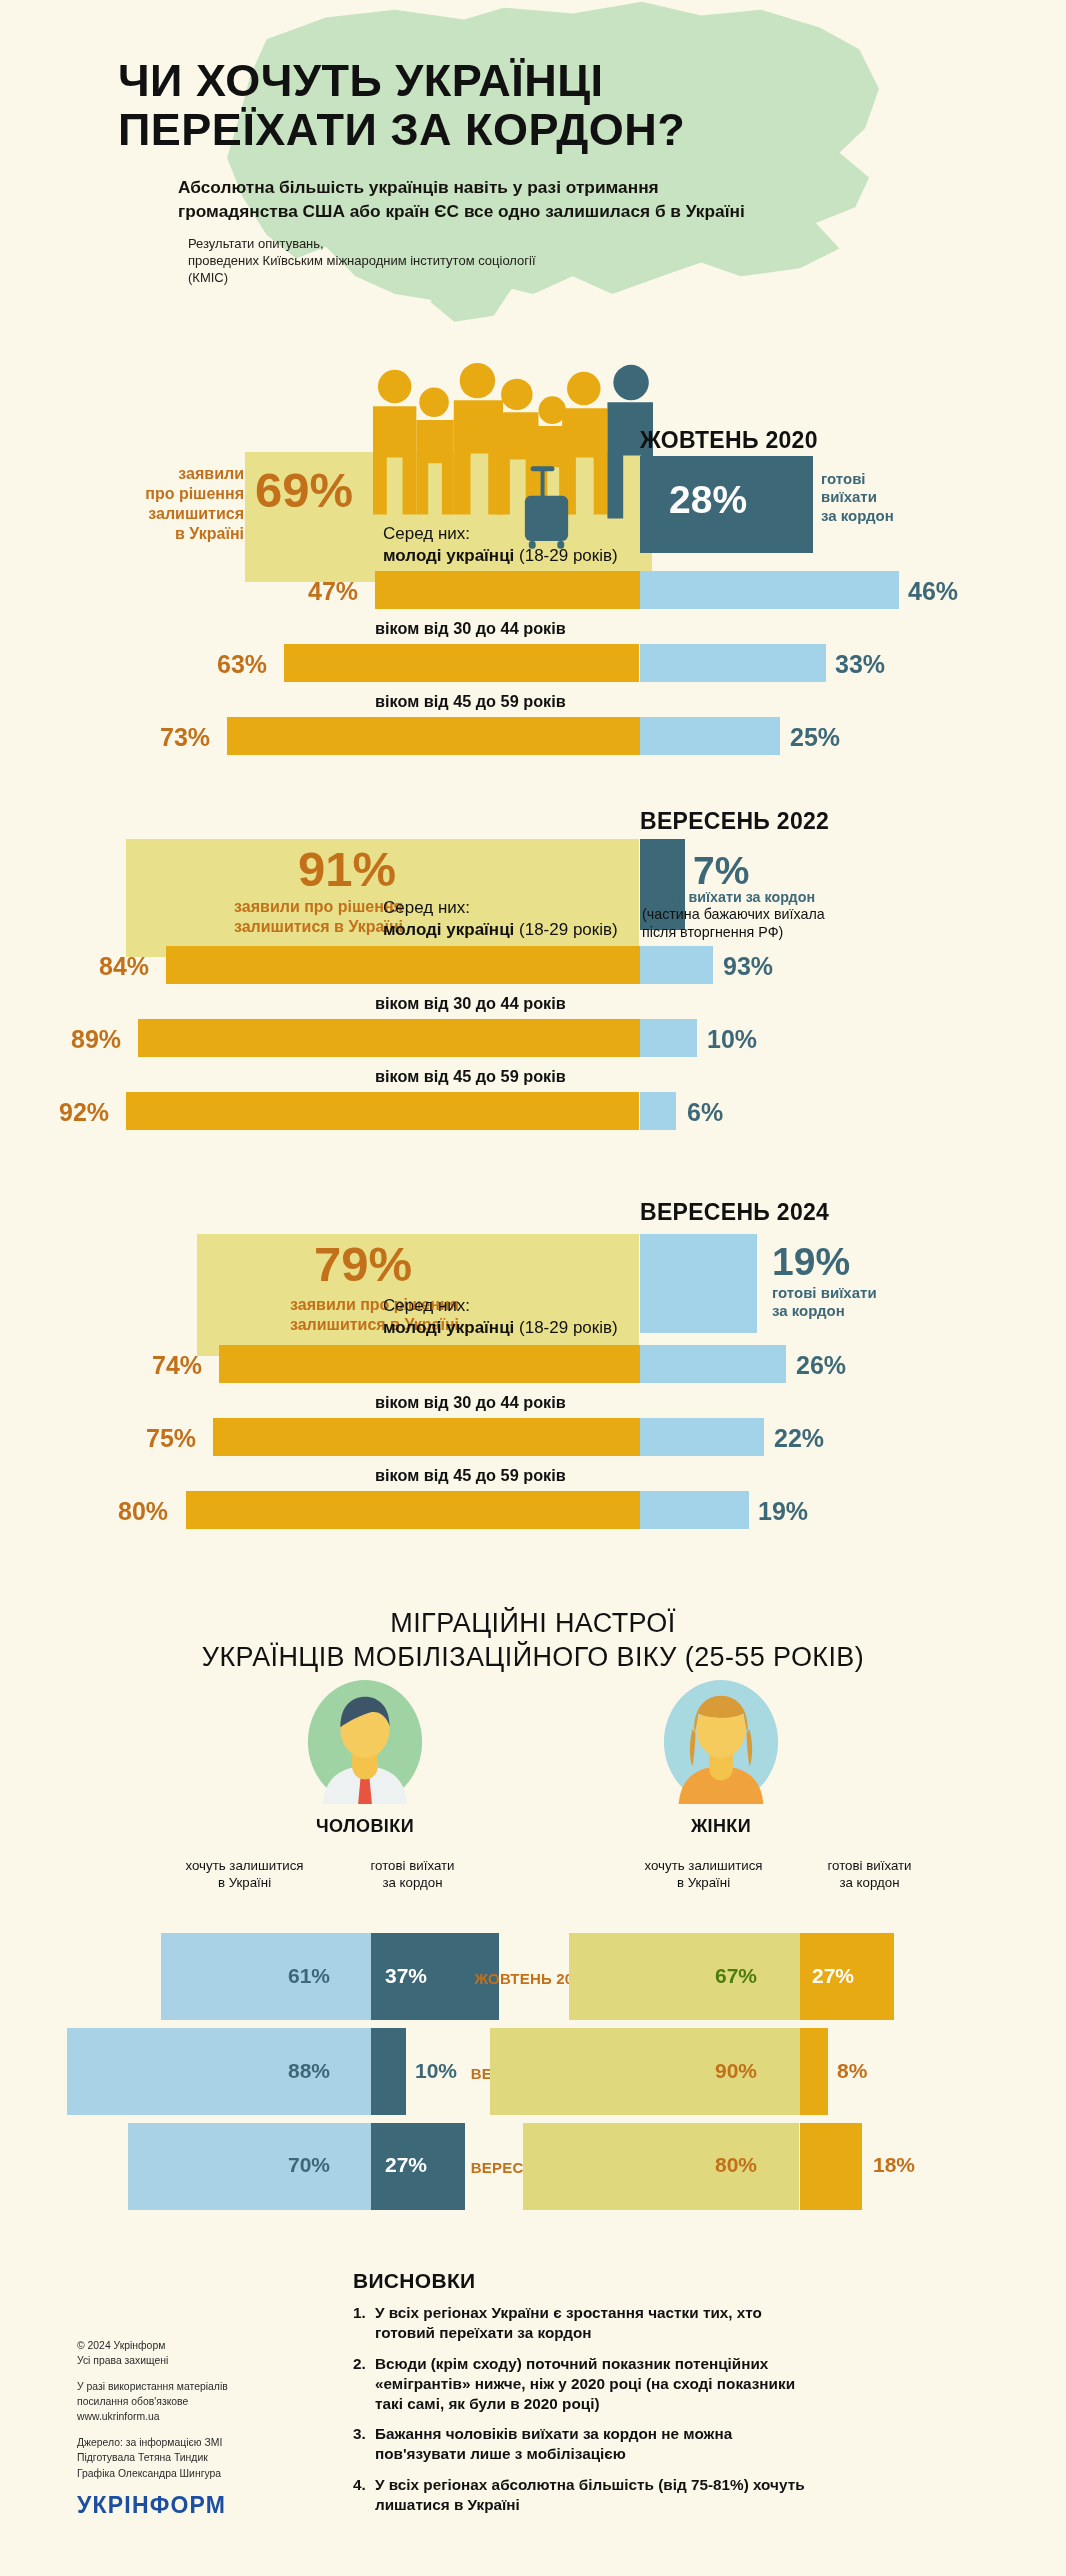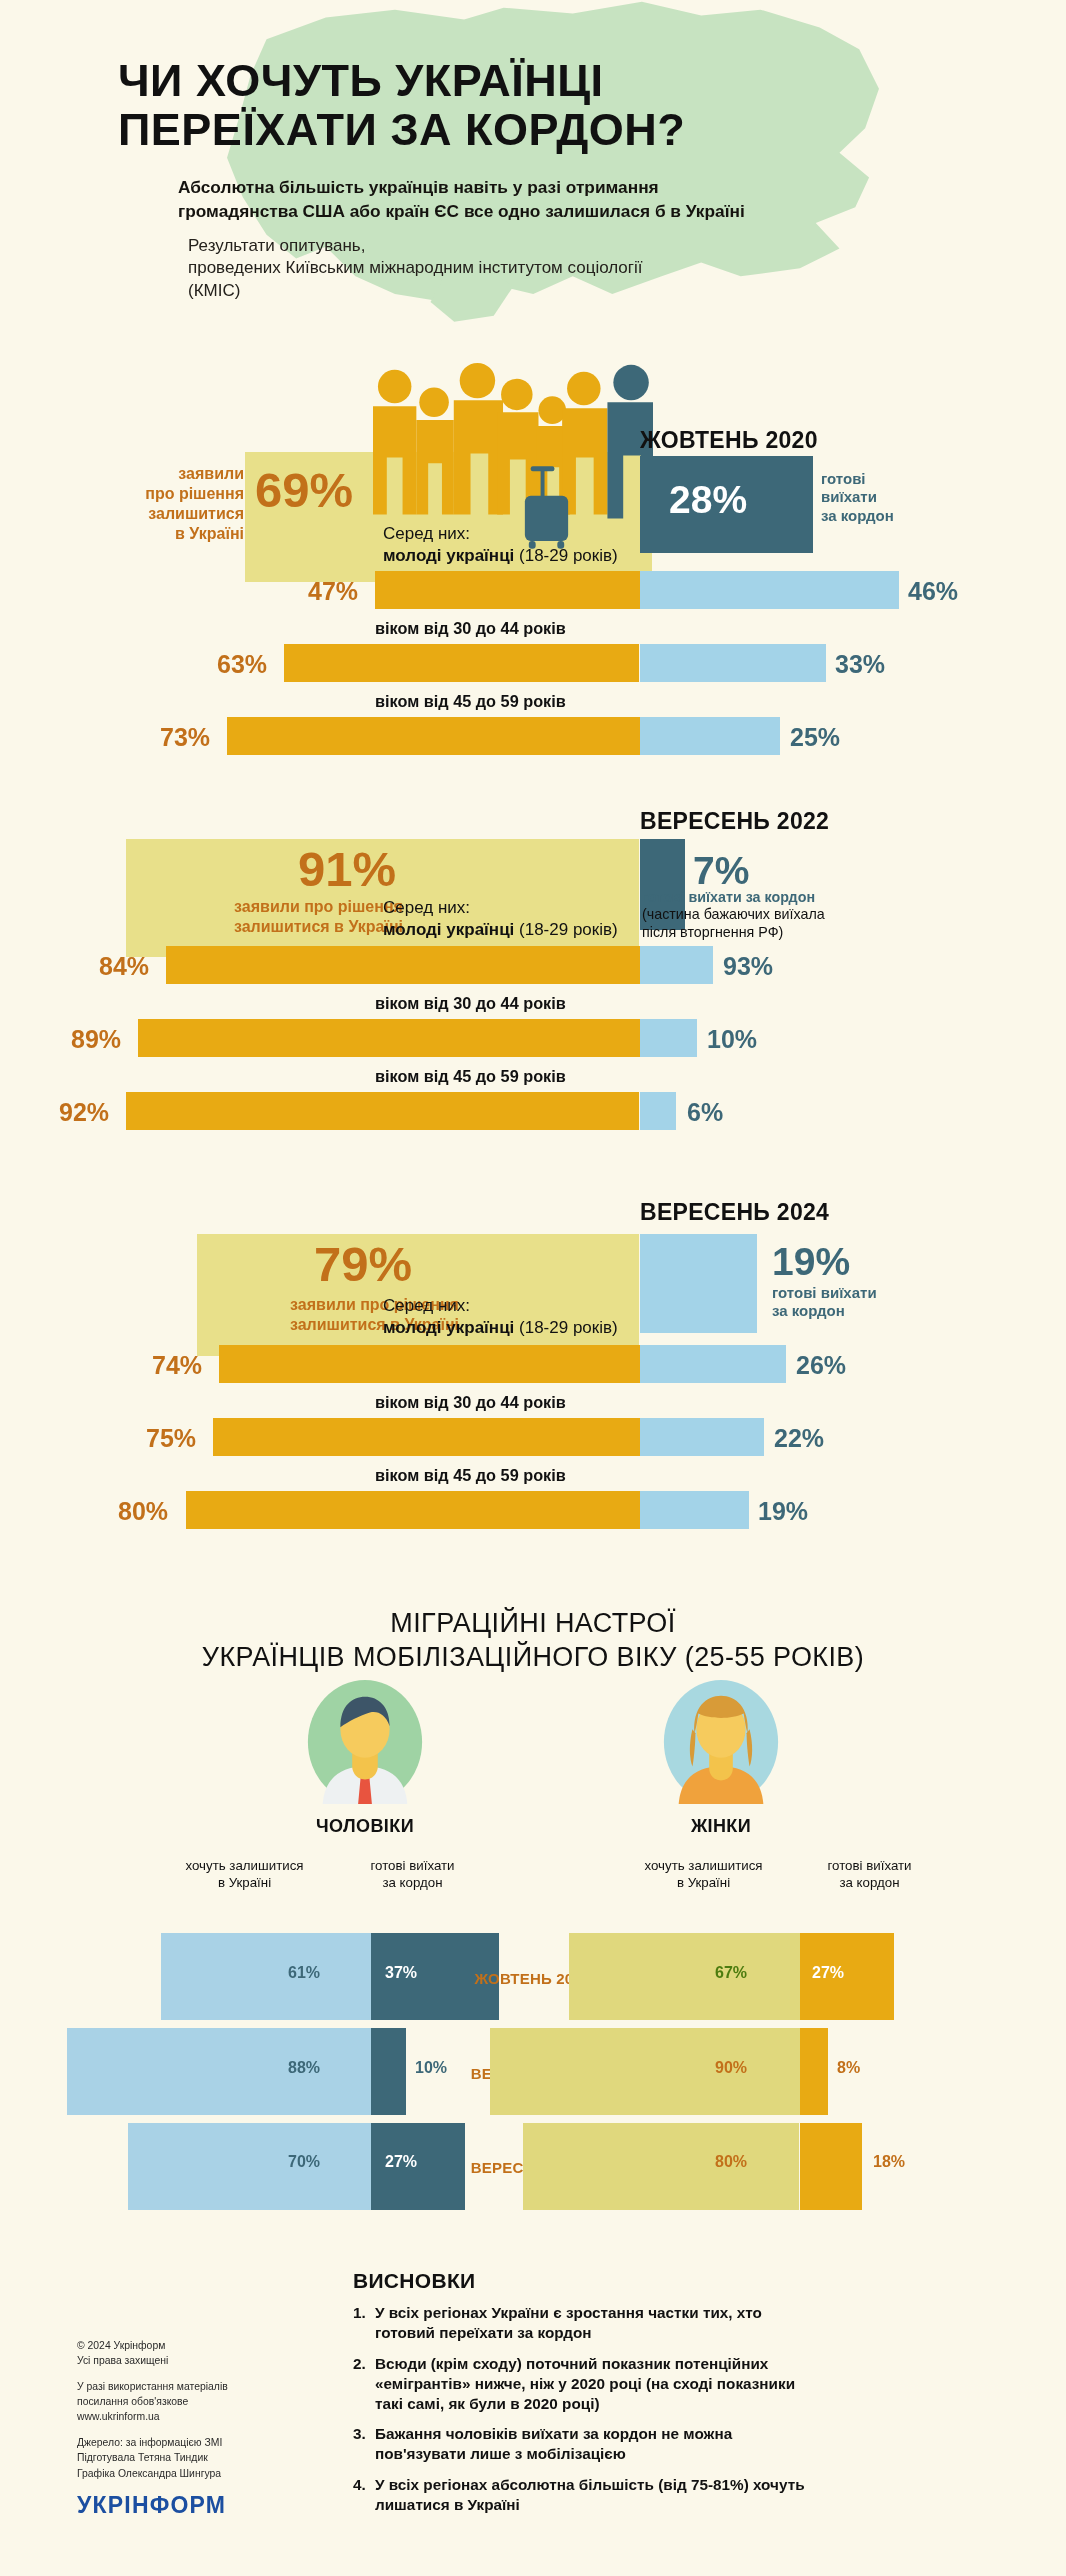--- a/index.html
+++ b/index.html
@@ -37,21 +37,21 @@
   .subtitle {
     margin-top: 22px;
     font-size: 17.3px;
     font-weight: bold;
     line-height: 1.35;
     color: #15130f;
     padding: 0 178px;
   }
   .source-note {
     margin-top: 12px;
-    font-size: 17px;
+    font-size: 13px;
     line-height: 1.32;
     color: #24211c;
     padding: 0 188px;
   }
 
   .yellow-panel {
     position: absolute;
     background: #e8e08a;
   }
   .people { position: absolute; z-index: 4; }
@@ -149,21 +149,21 @@
     position: absolute;
     font-size: 13.3px;
     color: #111;
     line-height: 1.25;
     text-align: center;
   }
   .g-bar-light { position: absolute; background: #a9d2e6; }
   .g-bar-dark  { position: absolute; background: #3d6878; }
   .g-bar-ylight{ position: absolute; background: #e0d87d; }
   .g-bar-ydark { position: absolute; background: #e8aa13; }
-  .g-lbl { position: absolute; font-size: 16px; font-weight: bold; line-height: 1; }
+  .g-lbl { position: absolute; font-size: 21px; font-weight: bold; line-height: 1; }
   .g-date {
     position: absolute; width: 197px; text-align: center;
     font-size: 15px; font-weight: bold; color: #c2701a; letter-spacing: 0.2px;
   }
 
   
   .concl-title {
     position: absolute;
     font-size: 21px; font-weight: bold; color: #111; letter-spacing: 0.3px;
   }

